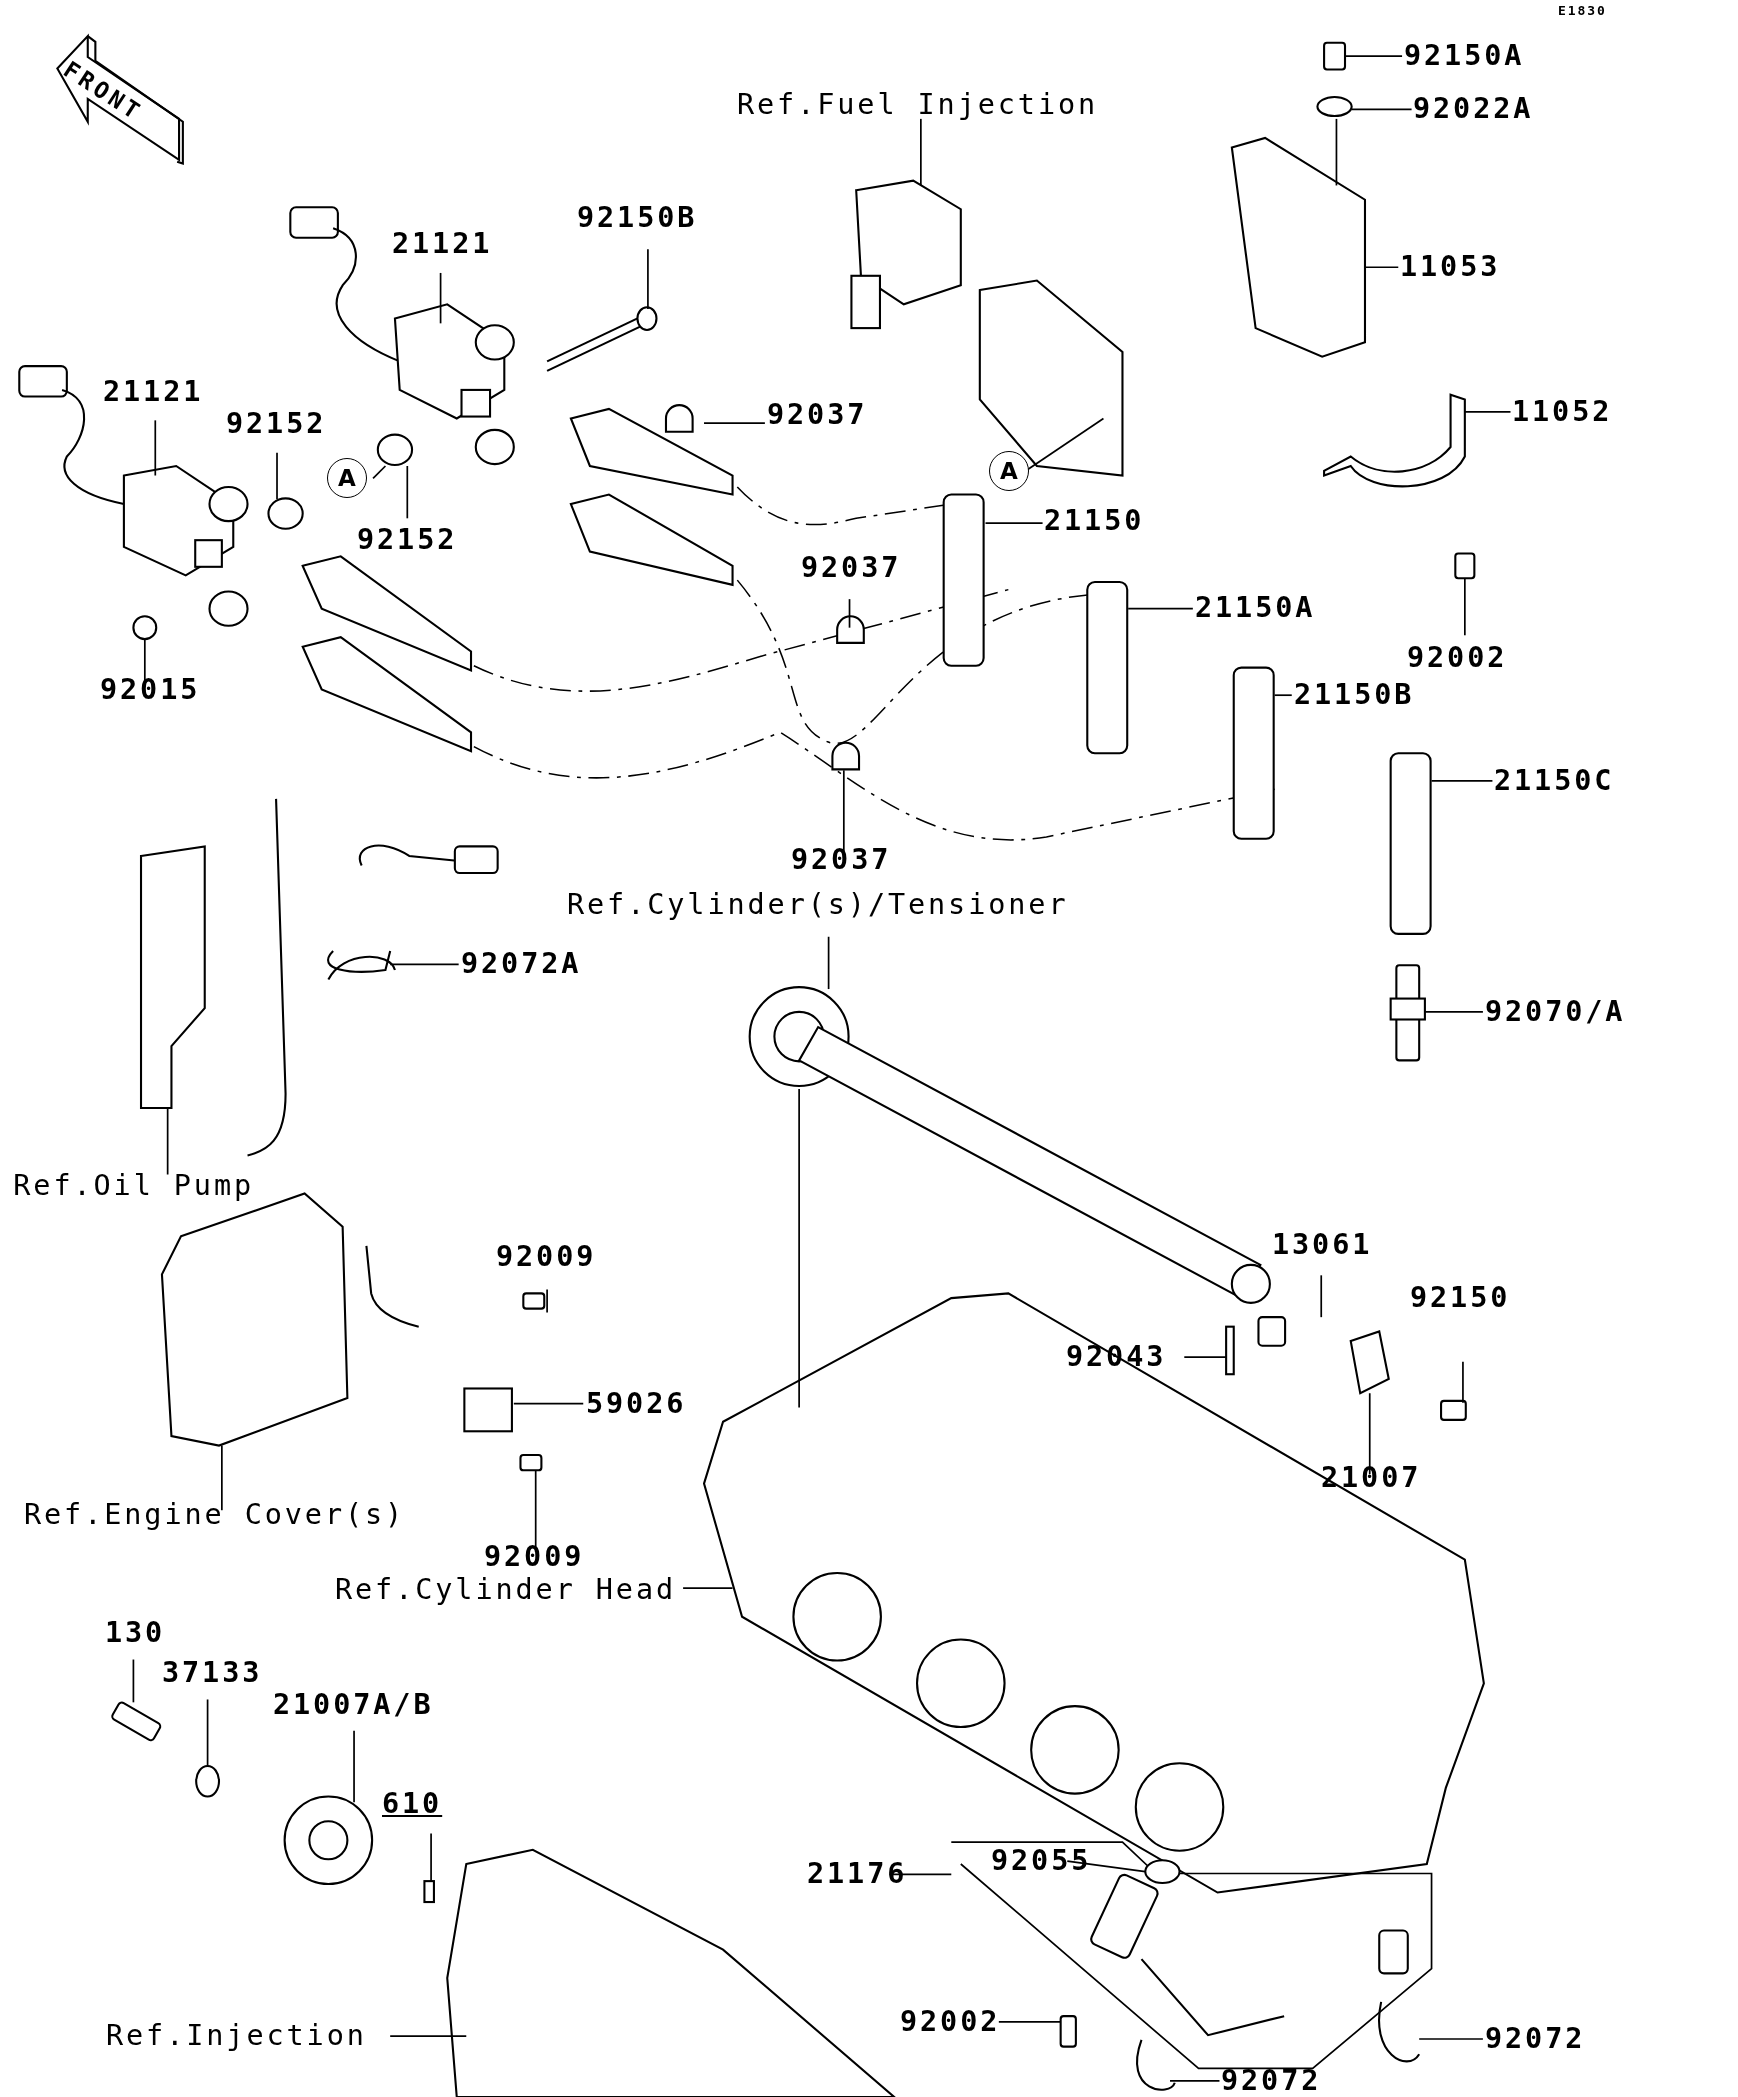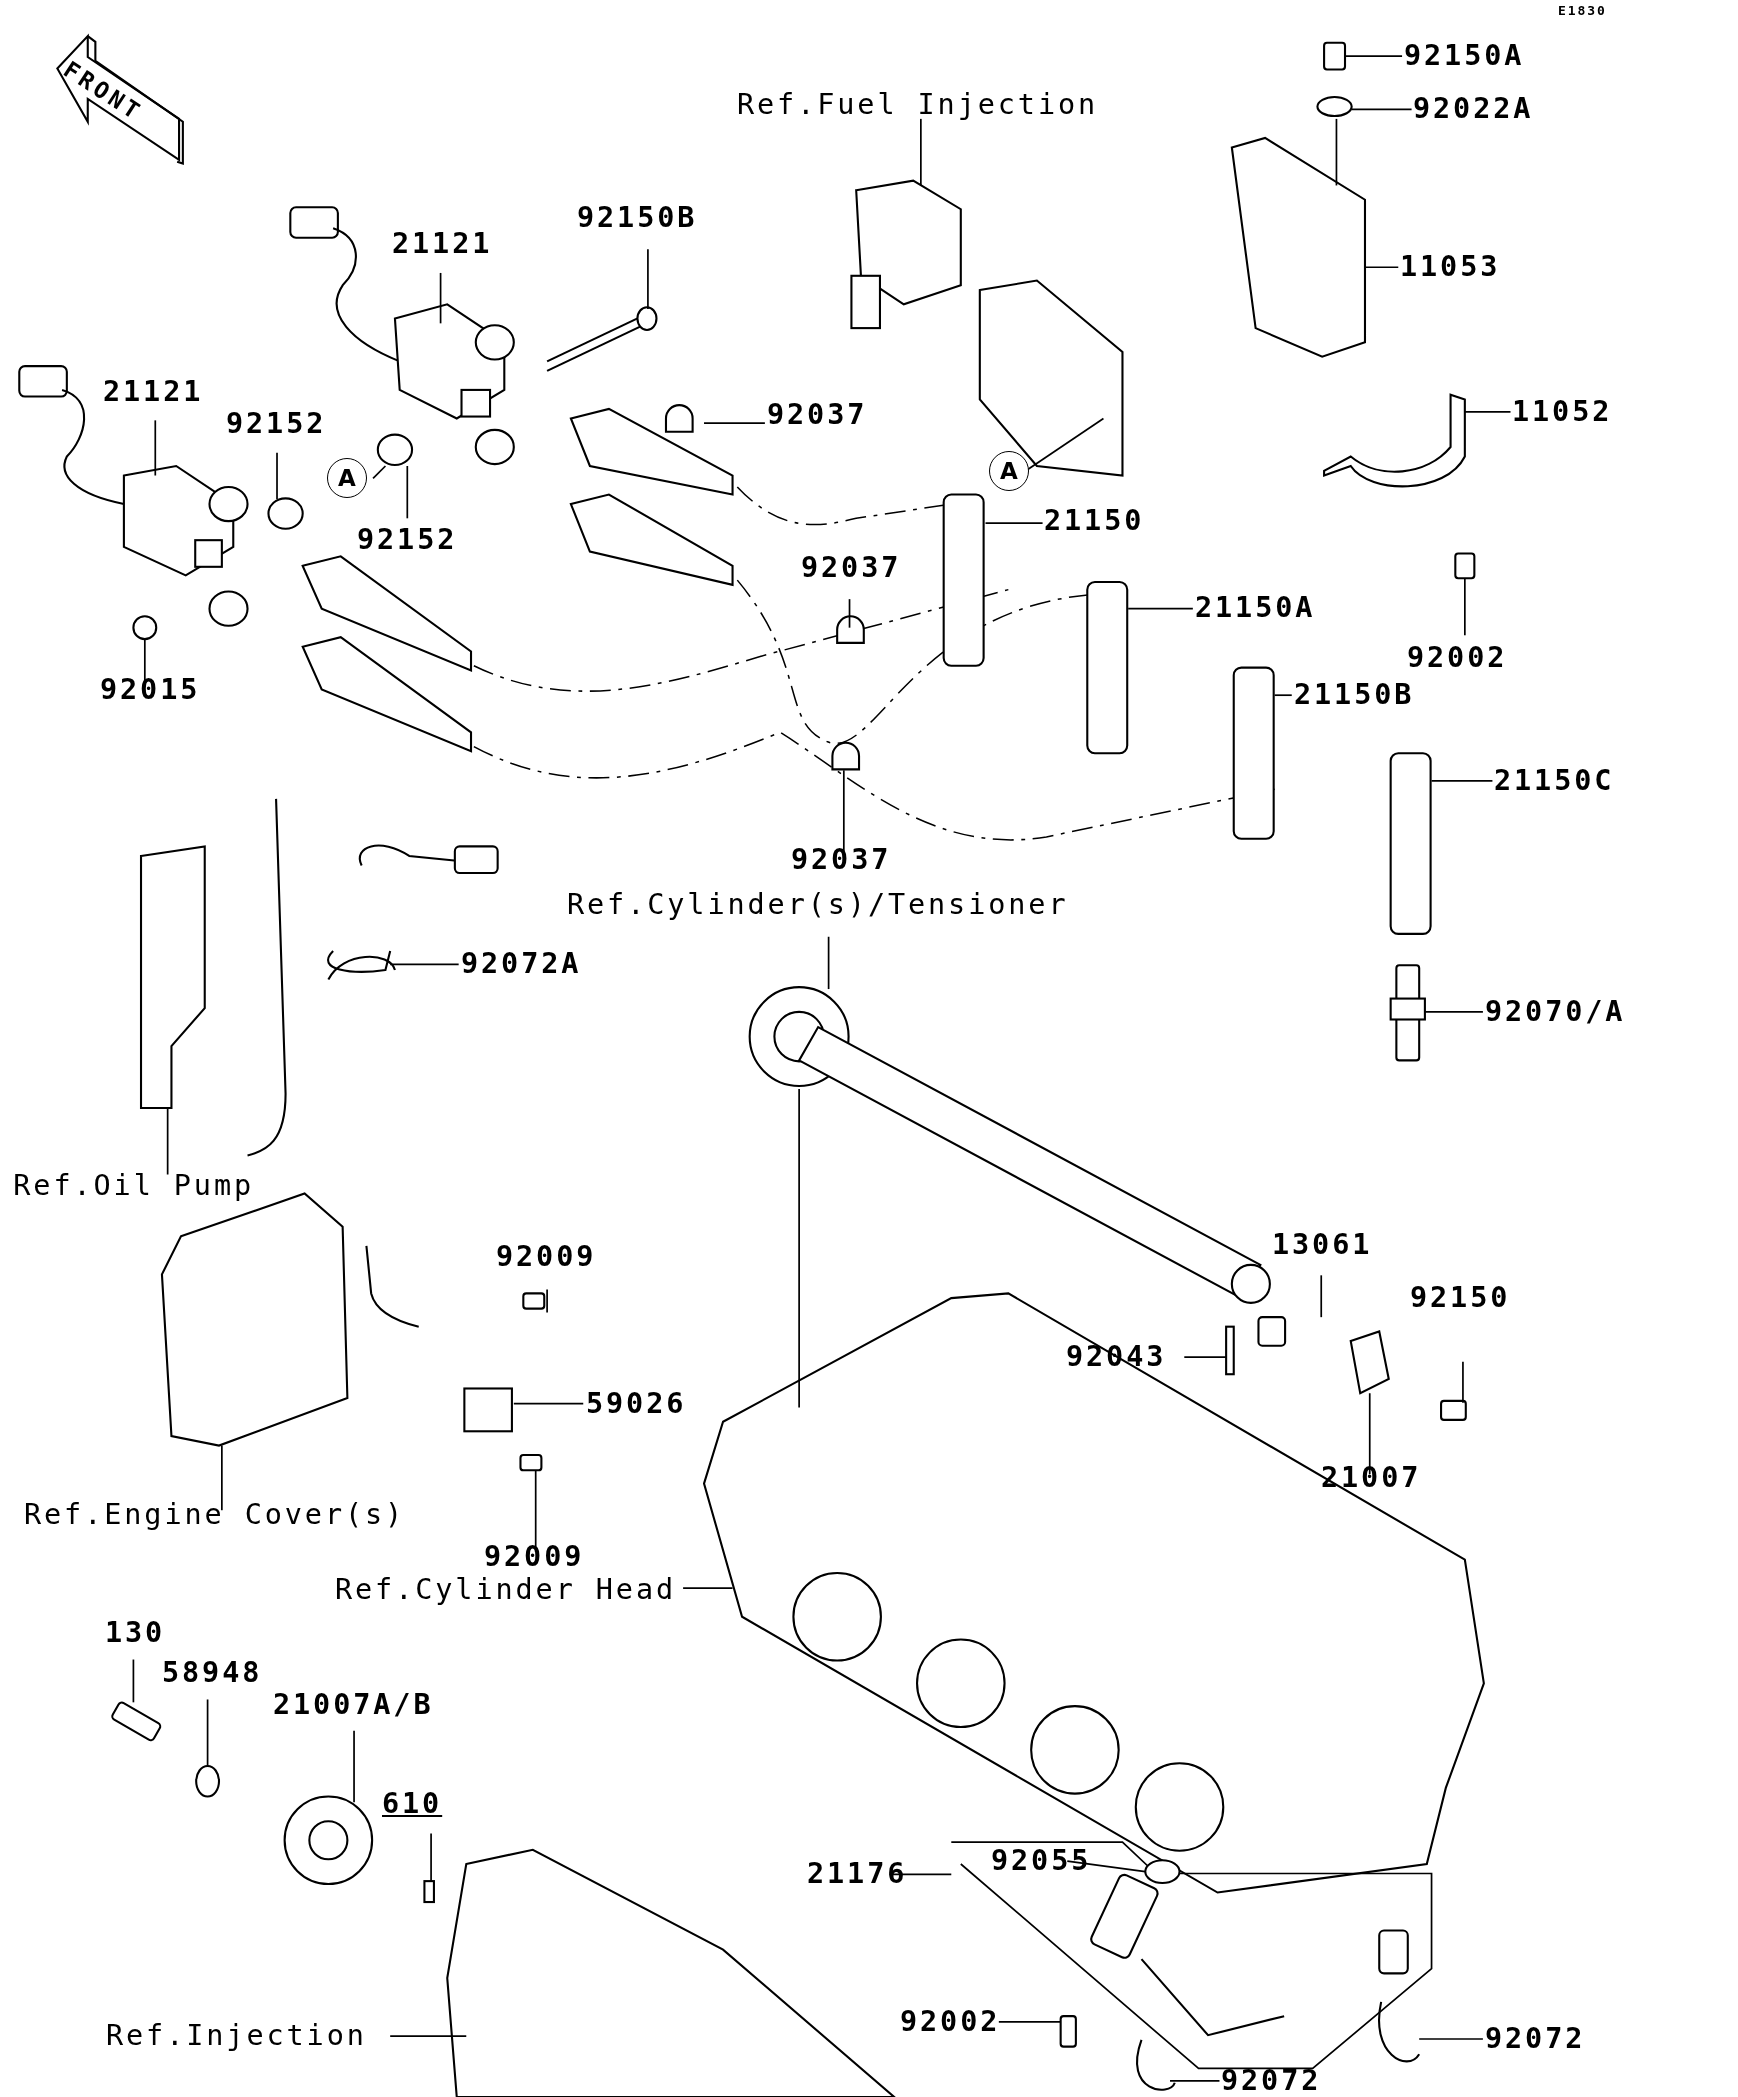--- a/index.html
+++ b/index.html
@@ -232,21 +232,21 @@
   <span class="lbl" style="left:461px;top:950px;">92072A</span>
   <span class="lbl" style="left:1485px;top:998px;">92070/A</span>
   <span class="lbl" style="left:1272px;top:1231px;">13061</span>
   <span class="lbl" style="left:496px;top:1243px;">92009</span>
   <span class="lbl" style="left:1410px;top:1284px;">92150</span>
   <span class="lbl" style="left:1066px;top:1343px;">92043</span>
   <span class="lbl" style="left:586px;top:1390px;">59026</span>
   <span class="lbl" style="left:1321px;top:1464px;">21007</span>
   <span class="lbl" style="left:484px;top:1543px;">92009</span>
   <span class="lbl" style="left:105px;top:1619px;">130</span>
-  <span class="lbl" style="left:162px;top:1659px;">58948</span>
+  <span class="lbl" style="left:162px;top:1659px;">37133</span>
   <span class="lbl" style="left:273px;top:1691px;">21007A/B</span>
   <span class="lbl" style="left:382px;top:1790px;text-decoration:underline;">610</span>
   <span class="lbl" style="left:807px;top:1860px;">21176</span>
   <span class="lbl" style="left:991px;top:1847px;text-align:right;">92055</span>
   <span class="lbl" style="left:900px;top:2008px;">92002</span>
   <span class="lbl" style="left:1485px;top:2025px;">92072</span>
   <span class="lbl" style="left:1221px;top:2067px;">92072</span>
 </div>
 
 

